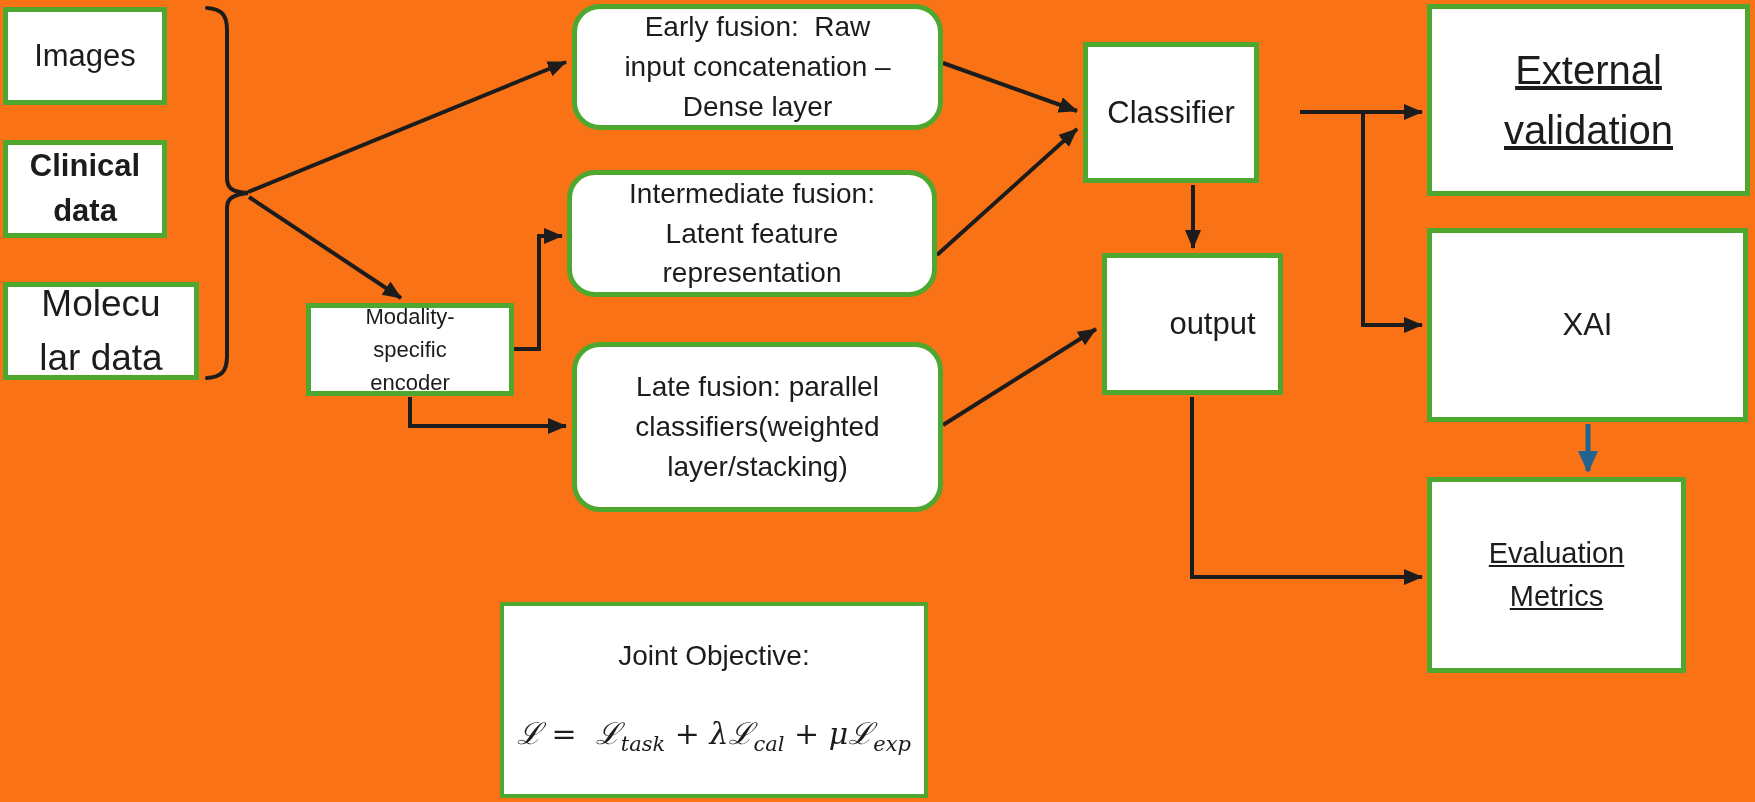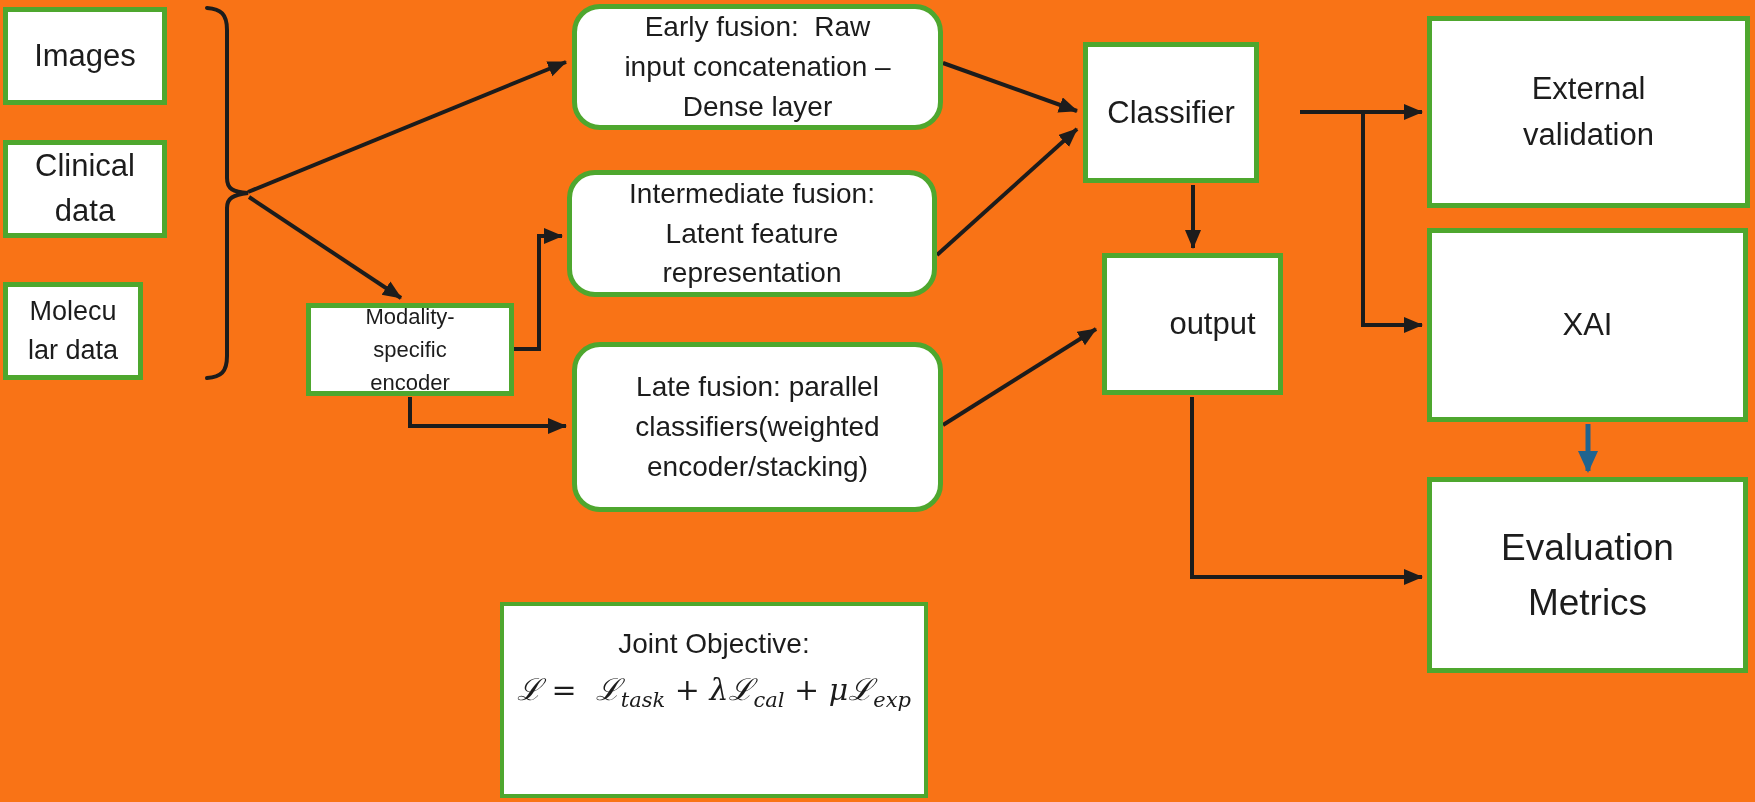--- a/index.html
+++ b/index.html
@@ -20,44 +20,44 @@
     display:flex; flex-direction:column;
     align-items:center; justify-content:center;
     text-align:center;
     color:#1c1c1c;
   }
   .rounded { border-radius:28px; }
   .line { white-space:pre; }
 
   
   #box-images    { left:3px;  top:7px;   width:164px; height:98px;  font-size:31px; line-height:1.45; }
-  #box-clinical  { left:3px;  top:140px; width:164px; height:98px;  font-size:31px; line-height:1.45; }
-  #box-molecular { left:3px;  top:282px; width:140px; height:98px;  font-size:27px; line-height:1.45; }
+  #box-clinical  { left:3px;  top:140px; width:164px; height:98px;  font-size:31px; line-height:1.45;font-weight:bold; }
+  #box-molecular { left:3px;  top:282px; width:196px; height:98px;  font-size:37px; line-height:1.45; }
 
   
   #box-early        { left:572px; top:4px;   width:371px; height:126px; font-size:28px; line-height:1.42; }
   #box-intermediate { left:567px; top:170px; width:370px; height:127px; font-size:28px; line-height:1.42; }
   #box-late         { left:572px; top:342px; width:371px; height:170px; font-size:28px; line-height:1.42; }
 
   
   #box-encoder { left:306px; top:303px; width:208px; height:93px; font-size:22px; line-height:1.5; }
 
   
   #box-classifier { left:1083px; top:42px;  width:176px; height:141px; font-size:31px; }
   #box-output     { left:1102px; top:253px; width:181px; height:142px; font-size:31px;padding-left:40px; }
 
   
-  #box-external   { left:1427px; top:16px;  width:323px; height:192px; font-size:31px; line-height:1.5; }
+  #box-external   { left:1427px; top:4px;  width:323px; height:192px; font-size:40px; line-height:1.5;text-decoration:underline; }
   #box-xai        { left:1427px; top:228px; width:321px; height:194px; font-size:31px; }
-  #box-evaluation { left:1427px; top:477px; width:321px; height:196px; font-size:37px; line-height:1.5; }
+  #box-evaluation { left:1427px; top:477px; width:259px; height:196px; font-size:29px; line-height:1.5;text-decoration:underline; }
 
   
   #box-objective  { left:500px; top:602px; width:428px; height:196px;
-                    border-width:4px; justify-content:flex-start; padding-top:18px;
-                    font-size:28px; line-height:1.4; }
+                    border-width:4px; justify-content:flex-start; padding-top:30px;
+                    font-size:28px; line-height:1.4;gap:32px; }
   .formula {
     font-family:"DejaVu Serif", serif;
     font-style:italic;
     font-size:30px;
     margin-top:6px;
     white-space:pre;
   }
   .formula sub { font-size:21px; font-style:italic; }
 </style>
 </head>
@@ -121,21 +121,21 @@
     <div class="line">Dense layer</div>
   </div>
   <div class="box rounded" id="box-intermediate">
     <div class="line">Intermediate fusion:</div>
     <div class="line">Latent feature</div>
     <div class="line">representation</div>
   </div>
   <div class="box rounded" id="box-late">
     <div class="line">Late fusion: parallel</div>
     <div class="line">classifiers(weighted</div>
-    <div class="line">encoder/stacking)</div>
+    <div class="line">layer/stacking)</div>
   </div>
 
   <div class="box" id="box-encoder">
     <div class="line">Modality-</div>
     <div class="line">specific</div>
     <div class="line">encoder</div>
   </div>
 
   <div class="box" id="box-classifier">
     <div class="line">Classifier</div>

